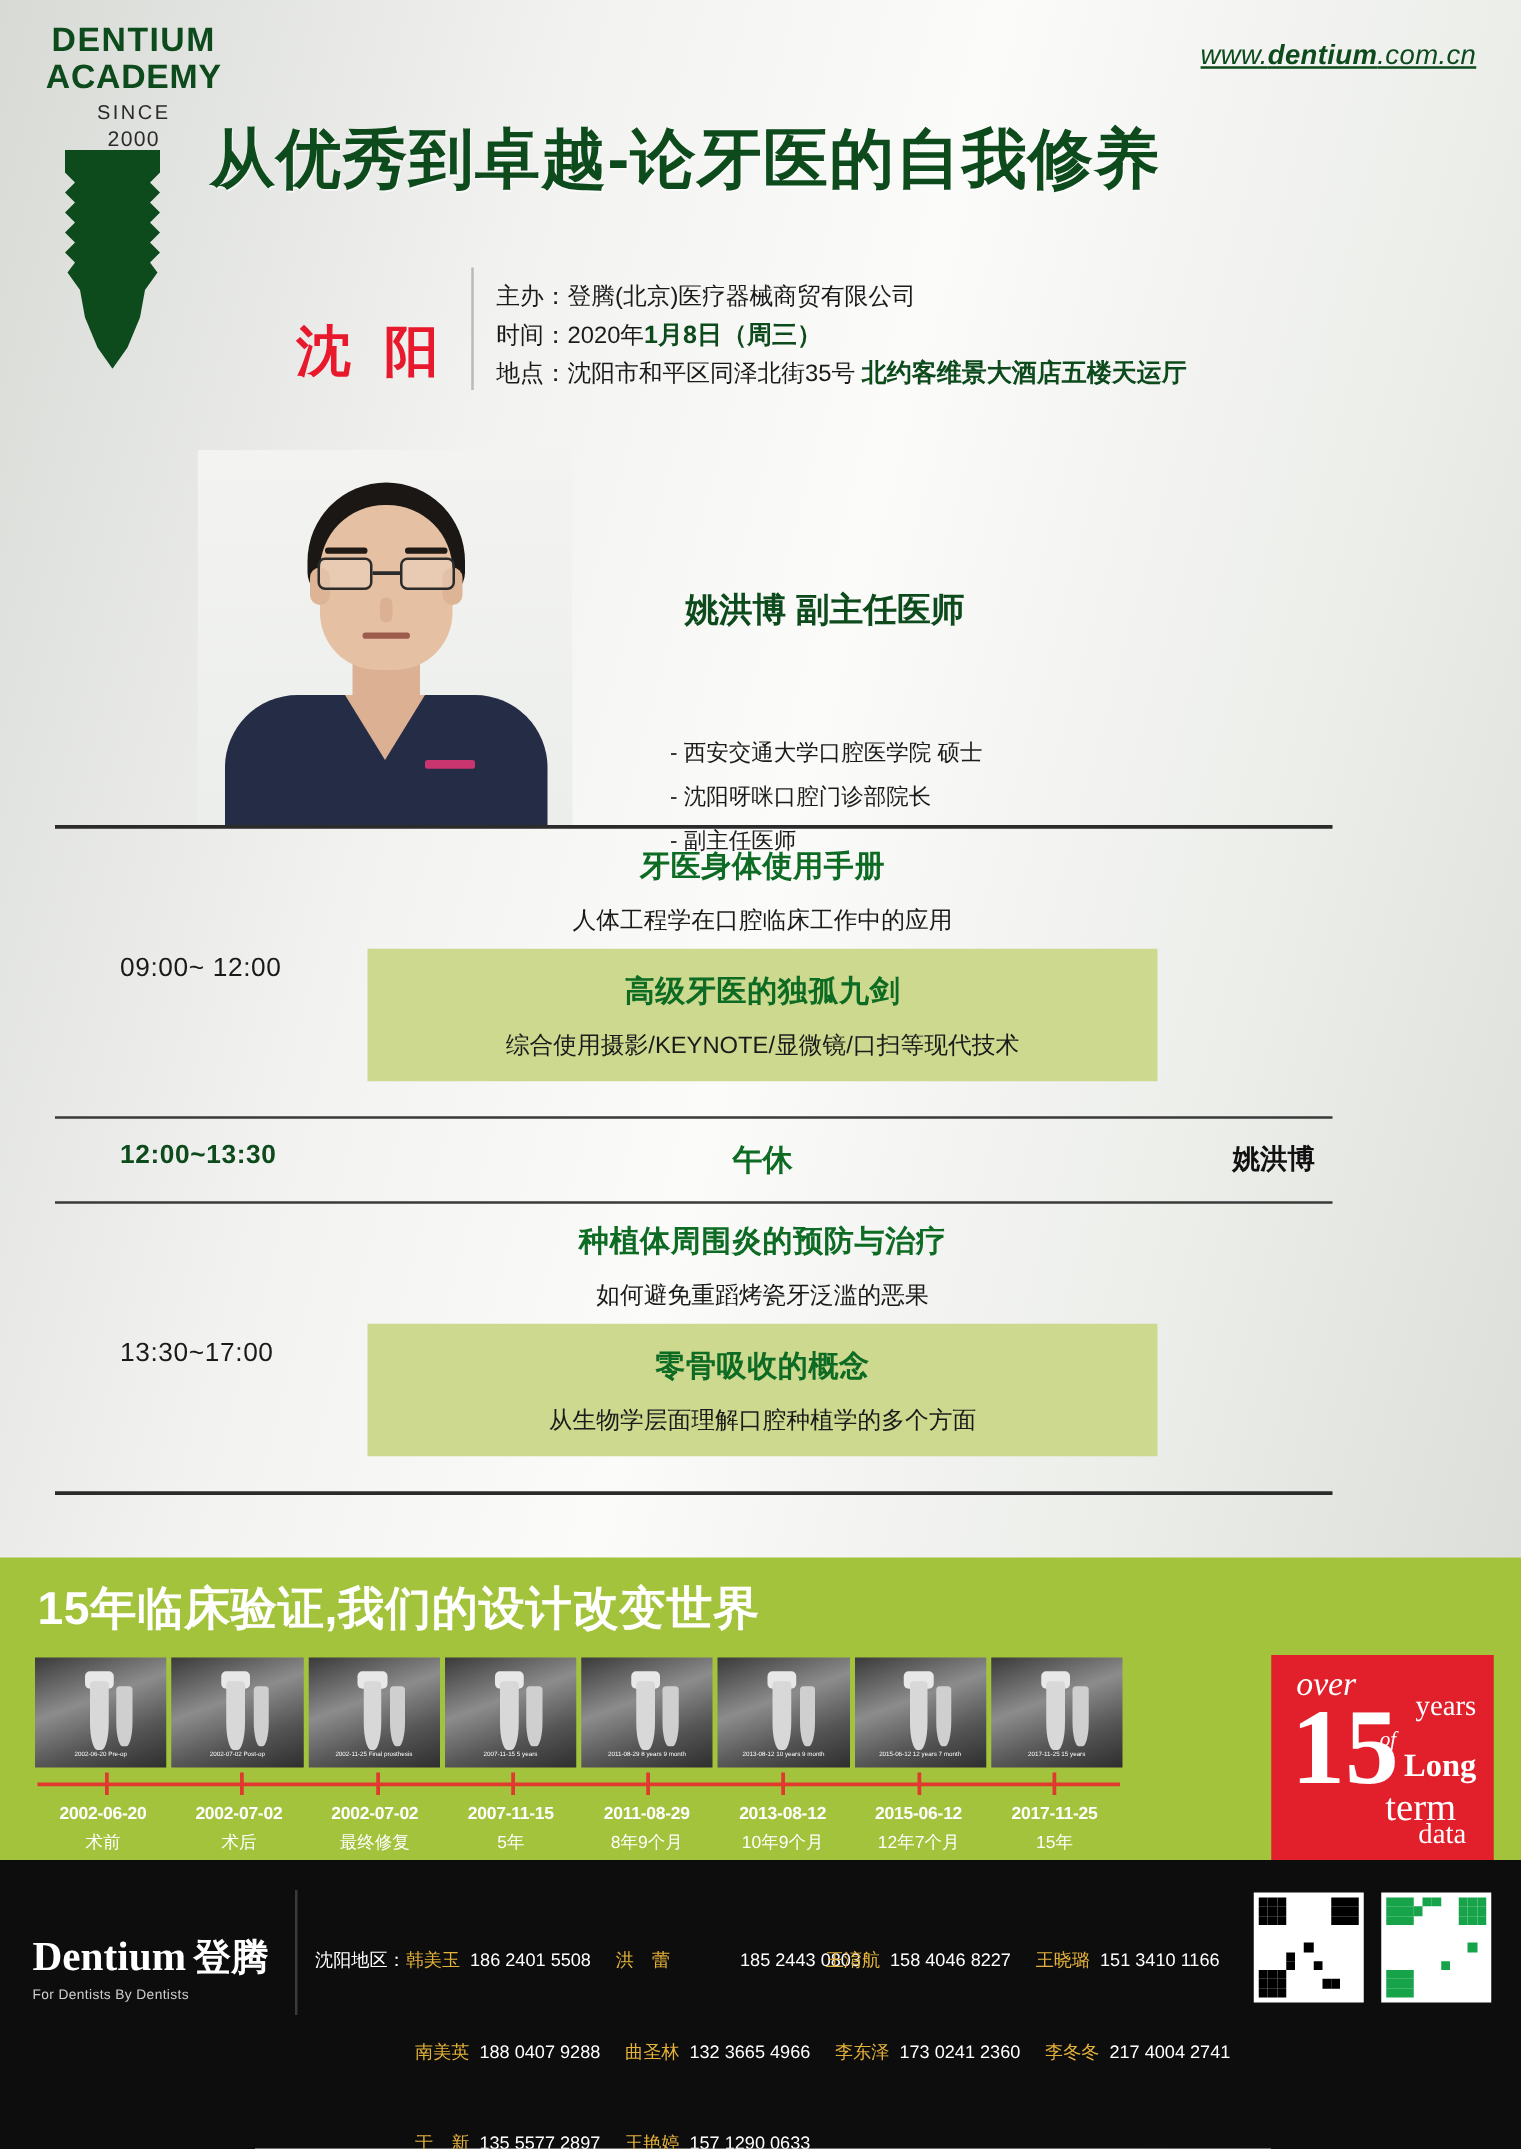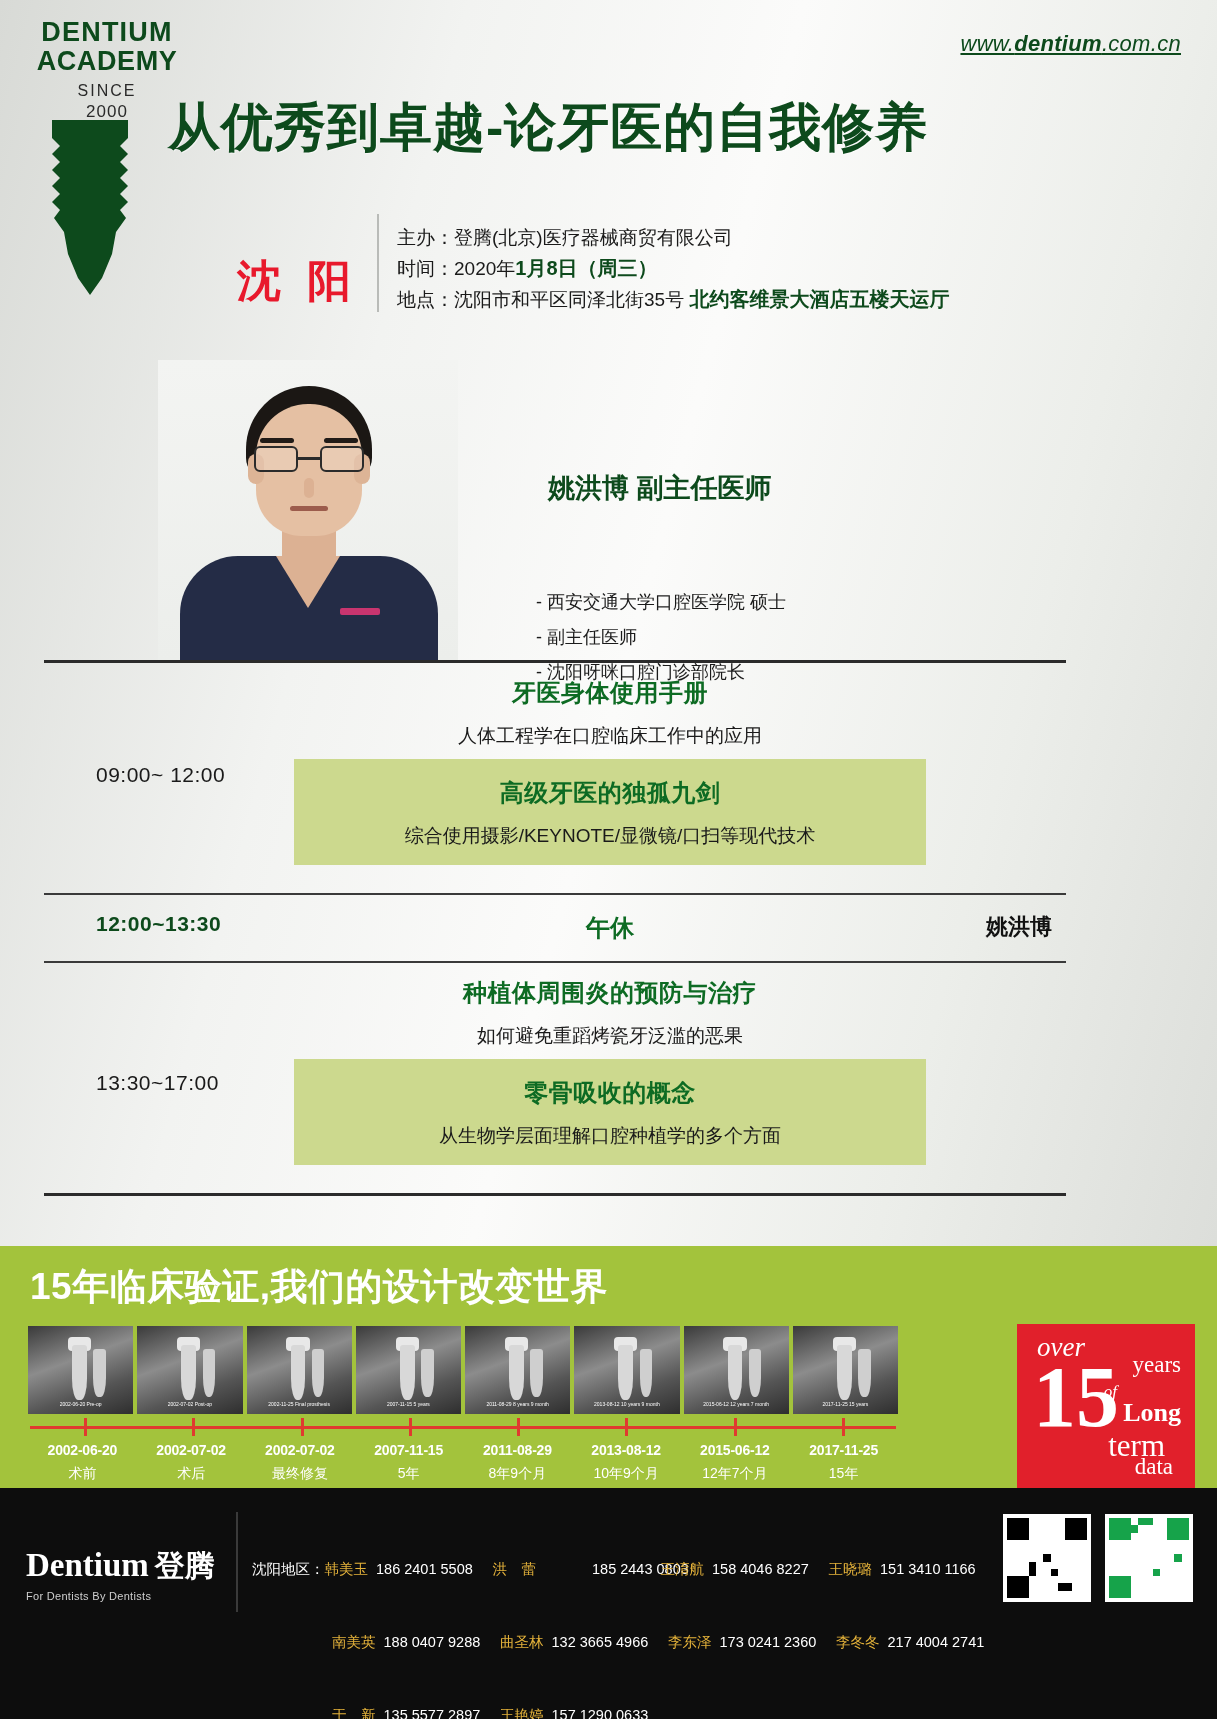--- a/index.html
+++ b/index.html
@@ -206,22 +206,22 @@
     <div class="pt-nose"></div>
     <div class="pt-mouth"></div>
     <div class="pt-body"></div>
     <div class="pt-v"></div>
     <div class="pt-pocket"></div>
   </div>
 
   <div class="sp-name">姚洪博 副主任医师</div>
   <div class="sp-cred">
     <div>- 西安交通大学口腔医学院 硕士</div>
+    <div>- 沈阳呀咪口腔门诊部院长</div>
     <div>- 副主任医师</div>
-    <div>- 沈阳呀咪口腔门诊部院长</div>
   </div>
 
   <div class="sched">
 
     <div class="rule-thick"></div>
 
     <div class="srow" style="height:230px;">
       <div class="stime" style="top:100px;">09:00~ 12:00</div>
       <div class="sbody">
         <div class="block-plain">

